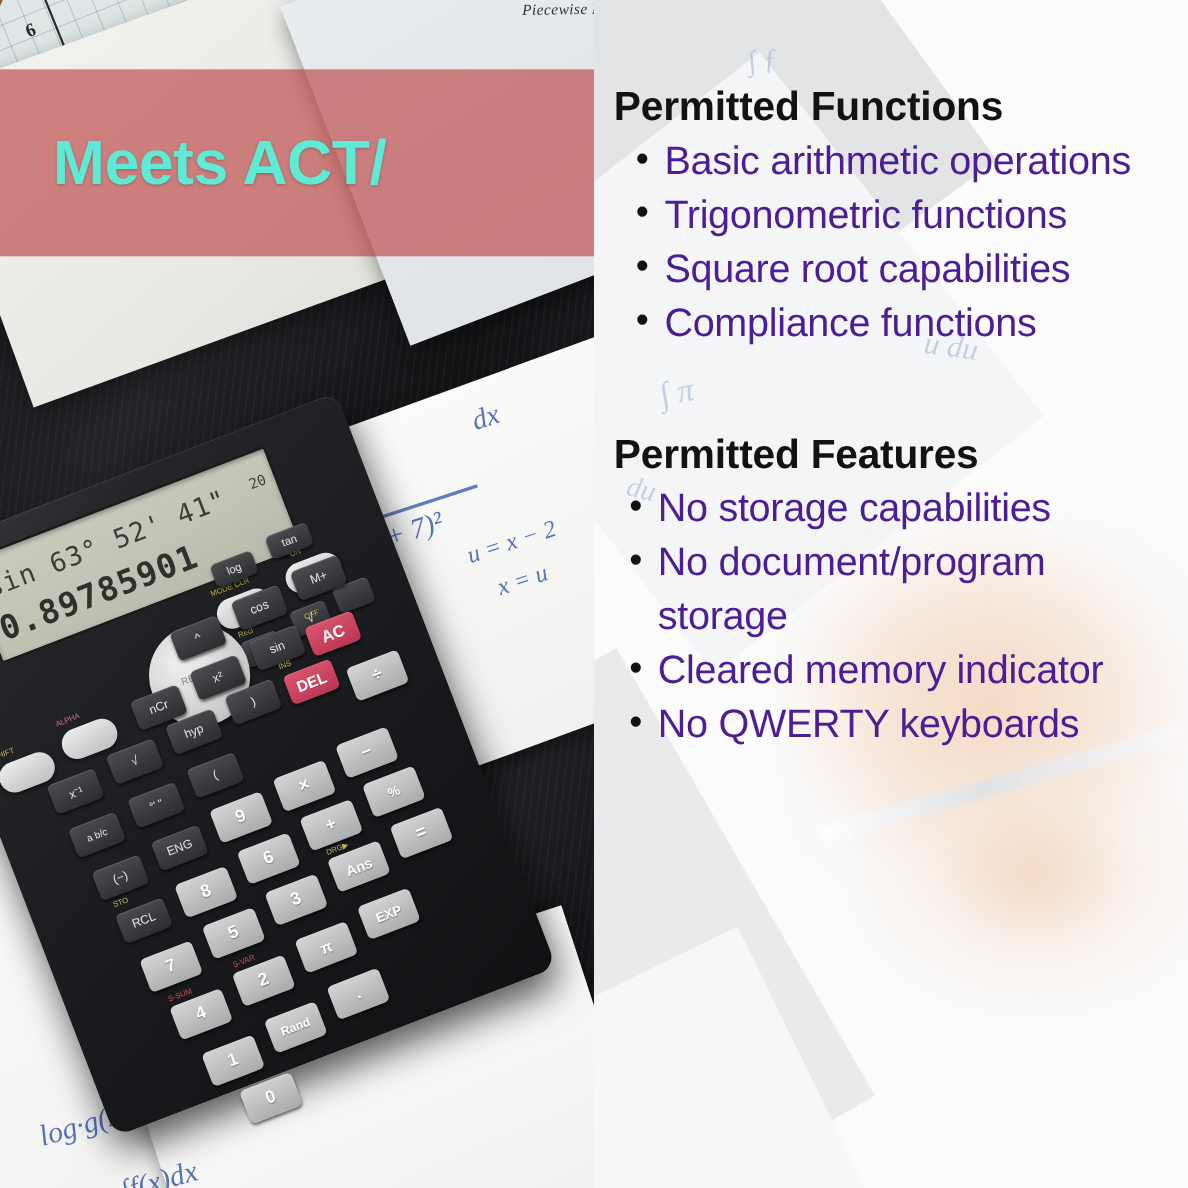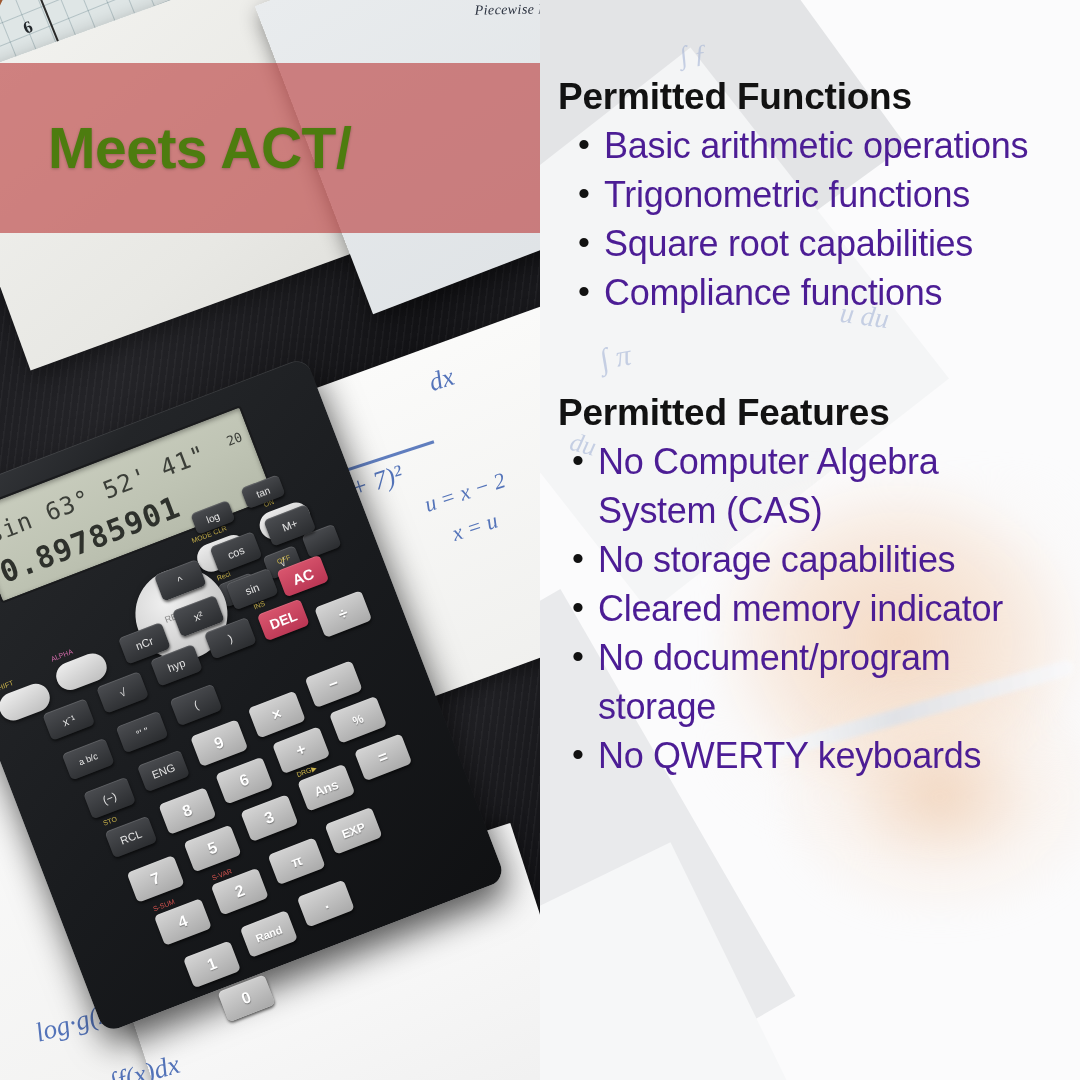--- a/index.html
+++ b/index.html
@@ -112,21 +112,21 @@
   .key.del{background:linear-gradient(170deg,#d9566e,#b93553);color:#fff;font-size:14px;font-weight:700;}
   .key.ac{background:linear-gradient(170deg,#d9566e,#b93553);color:#fff;font-size:15px;font-weight:700;}
   .sublabel{position:absolute;font-size:7px;white-space:nowrap;}
   .sublabel.y{color:#c9b24a;} .sublabel.p{color:#d06aa8;} .sublabel.r{color:#d4534f;}
 
   
   .banner{position:absolute;left:0;top:63px;width:540px;height:170px;
     background:rgba(186,60,60,.62);
     display:flex;align-items:center;
     z-index:30;}
-  .banner-text{color:#4d7c0f;font-weight:700;font-size:57px;line-height:1.07;
+  .banner-text{color:#5eead4;font-weight:700;font-size:57px;line-height:1.07;
     letter-spacing:-.5px;padding-left:48px;
     text-shadow:0 1px 3px rgba(0,0,0,.25);}
 
   
   .textpanel{position:relative;width:540px;height:1080px;overflow:hidden;
     background:#fbfbfc;}
   
   .rp-shape-a{position:absolute;left:-140px;top:-120px;width:420px;height:430px;
     transform:rotate(-36deg);background:#e3e4e6;}
   .rp-shape-b{position:absolute;left:-60px;top:120px;width:380px;height:420px;
@@ -310,22 +310,21 @@
       <h2 class="heading">Permitted Functions</h2>
       <ul class="bullets sec1">
         <li>Basic arithmetic operations</li>
         <li>Trigonometric functions</li>
         <li>Square root capabilities</li>
         <li>Compliance functions</li>
       </ul>
 
       <h2 class="heading second">Permitted Features</h2>
       <ul class="bullets sec2">
-        <li>No Computer Algebra System (CAS)</li>
         <li>No storage capabilities</li>
+        <li>No document/program storage</li>
         <li>Cleared memory indicator</li>
-        <li>No document/program storage</li>
         <li>No QWERTY keyboards</li>
       </ul>
     </div>
   </div>
 
 </div>
 
 </body></html>

